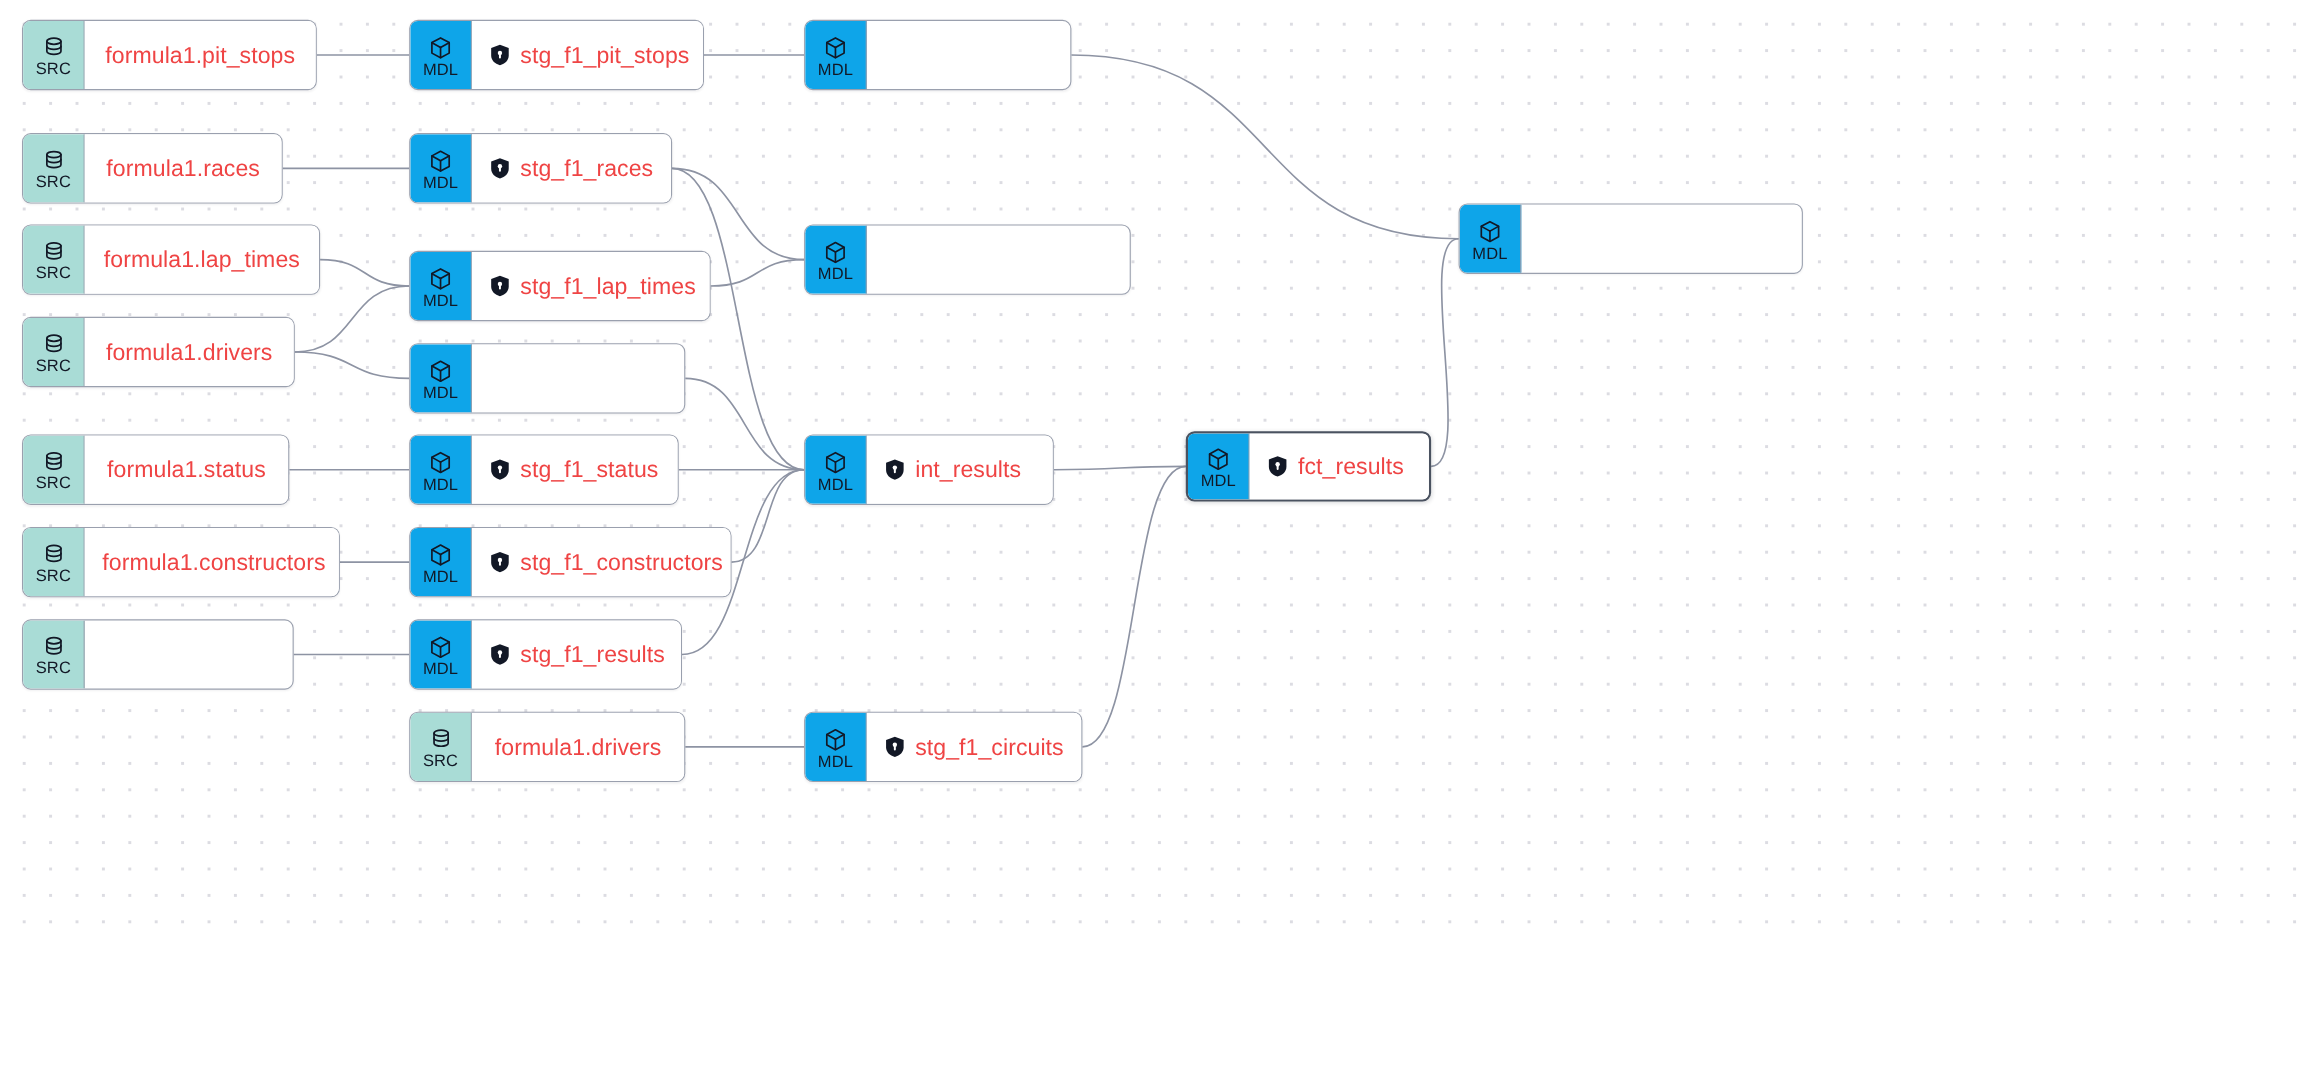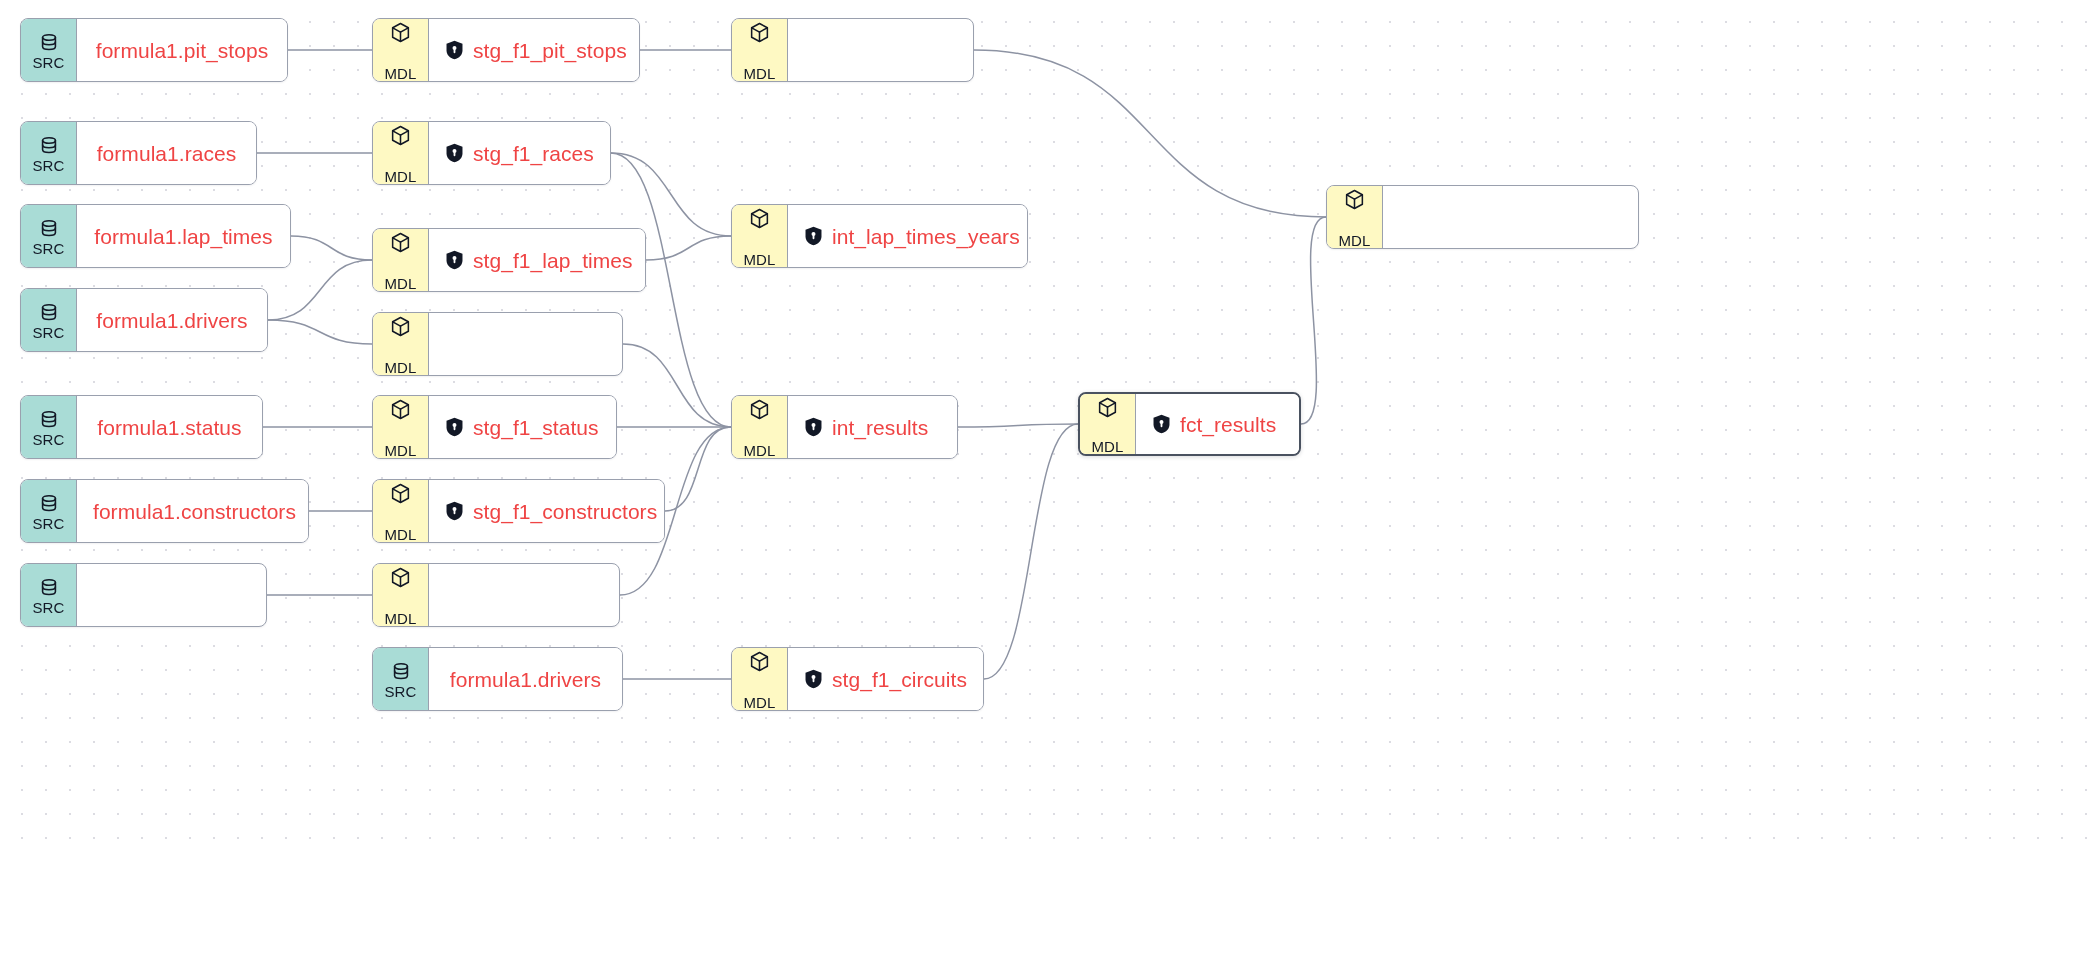--- a/index.html
+++ b/index.html
@@ -44,21 +44,21 @@
     flex: 0 0 56px;
     display: flex;
     flex-direction: column;
     align-items: center;
     justify-content: center;
     gap: 0px;
     border-right: 1.4px solid #9aa0ae;
     padding-top: 2px;
   }
   .badge.src { background: #a9dcd6; }
-  .badge.mdl { background: #fef9c3; justify-content: space-between; }
+  .badge.mdl { background: #0ea5e9; }
   .badge svg { display: block; }
   .badge .btxt {
     font-size: 15px;
     line-height: 15px;
     color: #121826;
     letter-spacing: 0.1px;
     margin-top: 1px;
   }
   .body {
     flex: 1 1 auto;
@@ -309,20 +309,28 @@
       </div>
       <div class="node" style="left: 372px; top: 563px; width: 248px;">
         <div class="badge mdl">
           <svg width="23" height="23" viewBox="0 0 24 24" fill="none" stroke="#121826" stroke-width="1.6" stroke-linecap="round" stroke-linejoin="round">
             <path d="M12 2.6 20.2 7v10L12 21.4 3.8 17V7z"></path>
             <path d="M3.9 7.1 12 11.6l8.1-4.5"></path>
             <path d="M12 11.6v9.6"></path>
           </svg>
           <span class="btxt">MDL</span>
         </div>
+        <div class="body">
+          <svg class="shield" width="19" height="20" viewBox="0 0 20 21">
+            <path d="M10 0.8 1.6 3.9v7.0c0 4.6 3.5 8.0 8.4 9.3 4.9-1.3 8.4-4.7 8.4-9.3V3.9z" fill="#121826"></path>
+            <circle cx="10" cy="8.5" r="2.1" fill="#ffffff"></circle>
+            <rect x="9.05" y="9.3" width="1.9" height="4.6" rx="0.95" fill="#ffffff"></rect>
+          </svg>
+          <span class="label">stg_f1_results</span>
+        </div>
       </div>
       <div class="node" style="left: 731px; top: 647px; width: 253px;">
         <div class="badge mdl">
           <svg width="23" height="23" viewBox="0 0 24 24" fill="none" stroke="#121826" stroke-width="1.6" stroke-linecap="round" stroke-linejoin="round">
             <path d="M12 2.6 20.2 7v10L12 21.4 3.8 17V7z"></path>
             <path d="M3.9 7.1 12 11.6l8.1-4.5"></path>
             <path d="M12 11.6v9.6"></path>
           </svg>
           <span class="btxt">MDL</span>
         </div>
@@ -346,28 +354,20 @@
         </div>
       </div>
       <div class="node" style="left: 731px; top: 204px; width: 297px;">
         <div class="badge mdl">
           <svg width="23" height="23" viewBox="0 0 24 24" fill="none" stroke="#121826" stroke-width="1.6" stroke-linecap="round" stroke-linejoin="round">
             <path d="M12 2.6 20.2 7v10L12 21.4 3.8 17V7z"></path>
             <path d="M3.9 7.1 12 11.6l8.1-4.5"></path>
             <path d="M12 11.6v9.6"></path>
           </svg>
           <span class="btxt">MDL</span>
-        </div>
-        <div class="body">
-          <svg class="shield" width="19" height="20" viewBox="0 0 20 21">
-            <path d="M10 0.8 1.6 3.9v7.0c0 4.6 3.5 8.0 8.4 9.3 4.9-1.3 8.4-4.7 8.4-9.3V3.9z" fill="#121826"></path>
-            <circle cx="10" cy="8.5" r="2.1" fill="#ffffff"></circle>
-            <rect x="9.05" y="9.3" width="1.9" height="4.6" rx="0.95" fill="#ffffff"></rect>
-          </svg>
-          <span class="label">int_lap_times_years</span>
         </div>
       </div>
       <div class="node" style="left: 731px; top: 395px; width: 227px;">
         <div class="badge mdl">
           <svg width="23" height="23" viewBox="0 0 24 24" fill="none" stroke="#121826" stroke-width="1.6" stroke-linecap="round" stroke-linejoin="round">
             <path d="M12 2.6 20.2 7v10L12 21.4 3.8 17V7z"></path>
             <path d="M3.9 7.1 12 11.6l8.1-4.5"></path>
             <path d="M12 11.6v9.6"></path>
           </svg>
           <span class="btxt">MDL</span>

